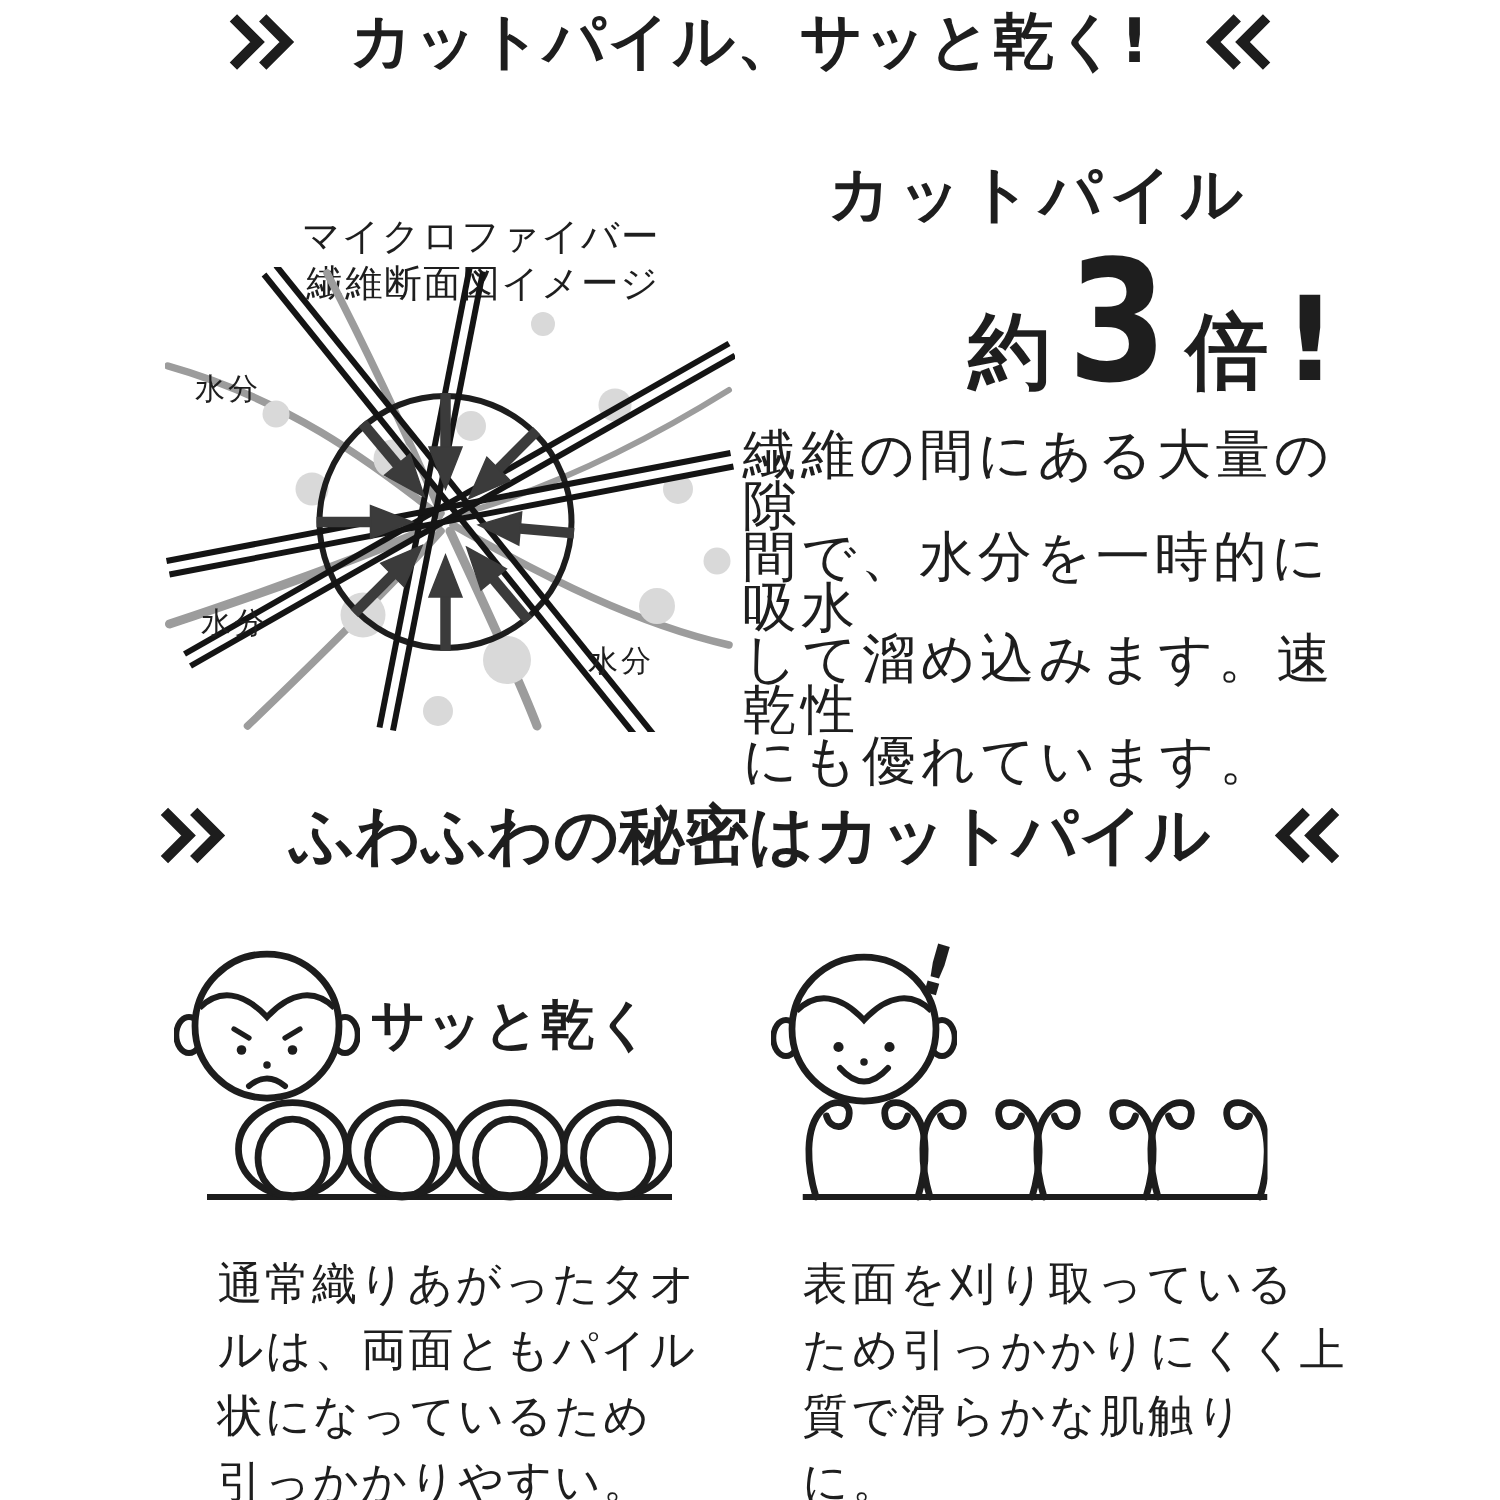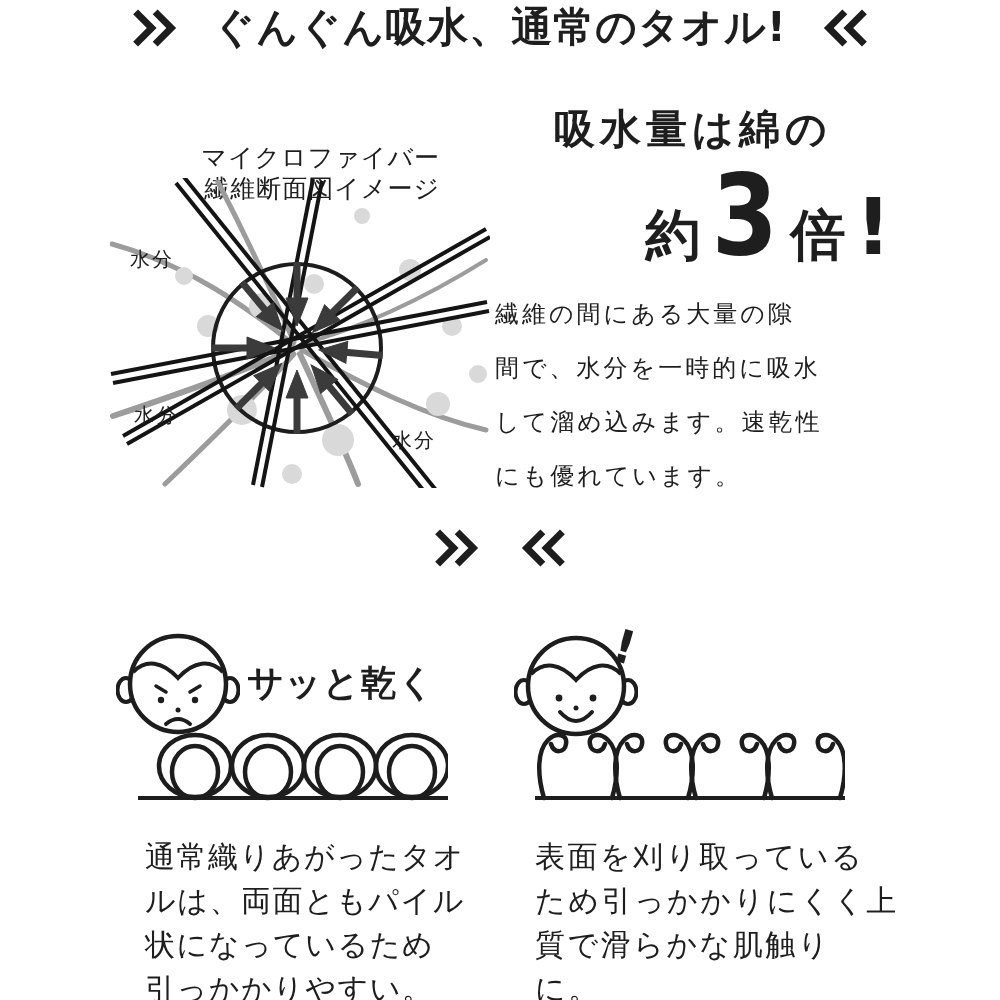--- a/index.html
+++ b/index.html
@@ -26,21 +26,21 @@
   #moist2{top:402px;left:134px;}
   #moist3{top:427px;left:392px;}
 
   #absorb-title{top:102px;left:495px;width:396px;text-align:center;
     font-size:41px;font-weight:bold;letter-spacing:5px;white-space:nowrap;}
   #absorb-claim{top:150px;left:495px;width:396px;text-align:right;white-space:nowrap;font-size:0;}
   #absorb-claim span{font-weight:bold;vertical-align:baseline;}
   .claim-prefix,.claim-suffix{font-size:55px;}
   .claim-num{font-size:112px;display:inline-block;transform:scaleX(.85);transform-origin:50% 100%;margin:0 6px;}
   .claim-excl{font-size:78px;margin-left:10px;}
-  #absorb-body{top:287px;left:495px;width:430px;font-size:24px;line-height:54px;
+  #absorb-body{top:287px;left:495px;width:430px;font-size:36px;line-height:34px;
     letter-spacing:3px;white-space:pre-line;}
 
   .face-svg{width:124px;height:112px;}
   #face-sad{top:626px;left:116px;}
   #face-happy{top:628px;left:514px;}
   #happy-excl{top:620px;left:614px;font-size:46px;font-weight:bold;transform:rotate(16deg);}
   #label-normal{top:659px;left:247px;font-size:36px;font-weight:bold;letter-spacing:1px;white-space:nowrap;}
   #label-cutpile{top:661px;left:640px;font-size:36px;font-weight:bold;letter-spacing:1px;white-space:nowrap;}
 
   .pile-svg{width:310px;height:78px;}
@@ -56,21 +56,21 @@
 </head>
 <body>
 
 <div id="canvas">
 
   <div class="abs hdr" id="hdr1">
     <svg class="chev" viewBox="0 0 40 34">
       <path d="M4,3 L18,17 L4,31"></path>
         <path d="M21,3 L35,17 L21,31"></path>
     </svg>
-    <div class="hdr-text">ぐんぐん吸水、通常のタオル!</div>
+    <div class="hdr-text">カットパイル、サッと乾く!</div>
     <svg class="chev left" viewBox="0 0 40 34">
       <path d="M4,3 L18,17 L4,31"></path>
         <path d="M21,3 L35,17 L21,31"></path>
     </svg>
   </div>
 
   <div class="abs" id="diagram-caption">マイクロファイバー
 繊維断面図イメージ</div>
 
   <svg class="abs" id="fiber-svg" width="380" height="310" viewBox="0 0 380 310">
@@ -146,37 +146,38 @@
           <line x1="187" y1="84" x2="187" y2="122" stroke-width="7"></line>
           <polygon points="187,148 176,120 198,120"></polygon>
         </g>
     </g>
   </svg>
 
   <div class="abs moisture" id="moist1">水分</div>
   <div class="abs moisture" id="moist2">水分</div>
   <div class="abs moisture" id="moist3">水分</div>
 
-  <div class="abs" id="absorb-title">吸水量は綿の</div>
+  <div class="abs" id="absorb-title">カットパイル</div>
   <div class="abs" id="absorb-claim">
     <span class="claim-prefix">約</span>
     <span class="claim-num">3</span>
     <span class="claim-suffix">倍</span>
     <span class="claim-excl">!</span>
   </div>
   <div class="abs" id="absorb-body">繊維の間にある大量の隙
 間で、水分を一時的に吸水
 して溜め込みます。速乾性
 にも優れています。</div>
 
   <div class="abs hdr" id="hdr2">
     <svg class="chev" viewBox="0 0 40 34">
       <path d="M4,3 L18,17 L4,31"></path>
         <path d="M21,3 L35,17 L21,31"></path>
     </svg>
+    <div class="hdr-text">ふわふわの秘密はカットパイル</div>
     <svg class="chev left" viewBox="0 0 40 34">
       <path d="M4,3 L18,17 L4,31"></path>
         <path d="M21,3 L35,17 L21,31"></path>
     </svg>
   </div>
 
   <svg class="abs face-svg" id="face-sad" viewBox="0 0 124 112">
     <g class="ink-stroke" stroke-width="4">
       <ellipse cx="10" cy="64" rx="8.5" ry="12" fill="#fff"></ellipse>
       <ellipse cx="114" cy="64" rx="8.5" ry="12" fill="#fff"></ellipse>

